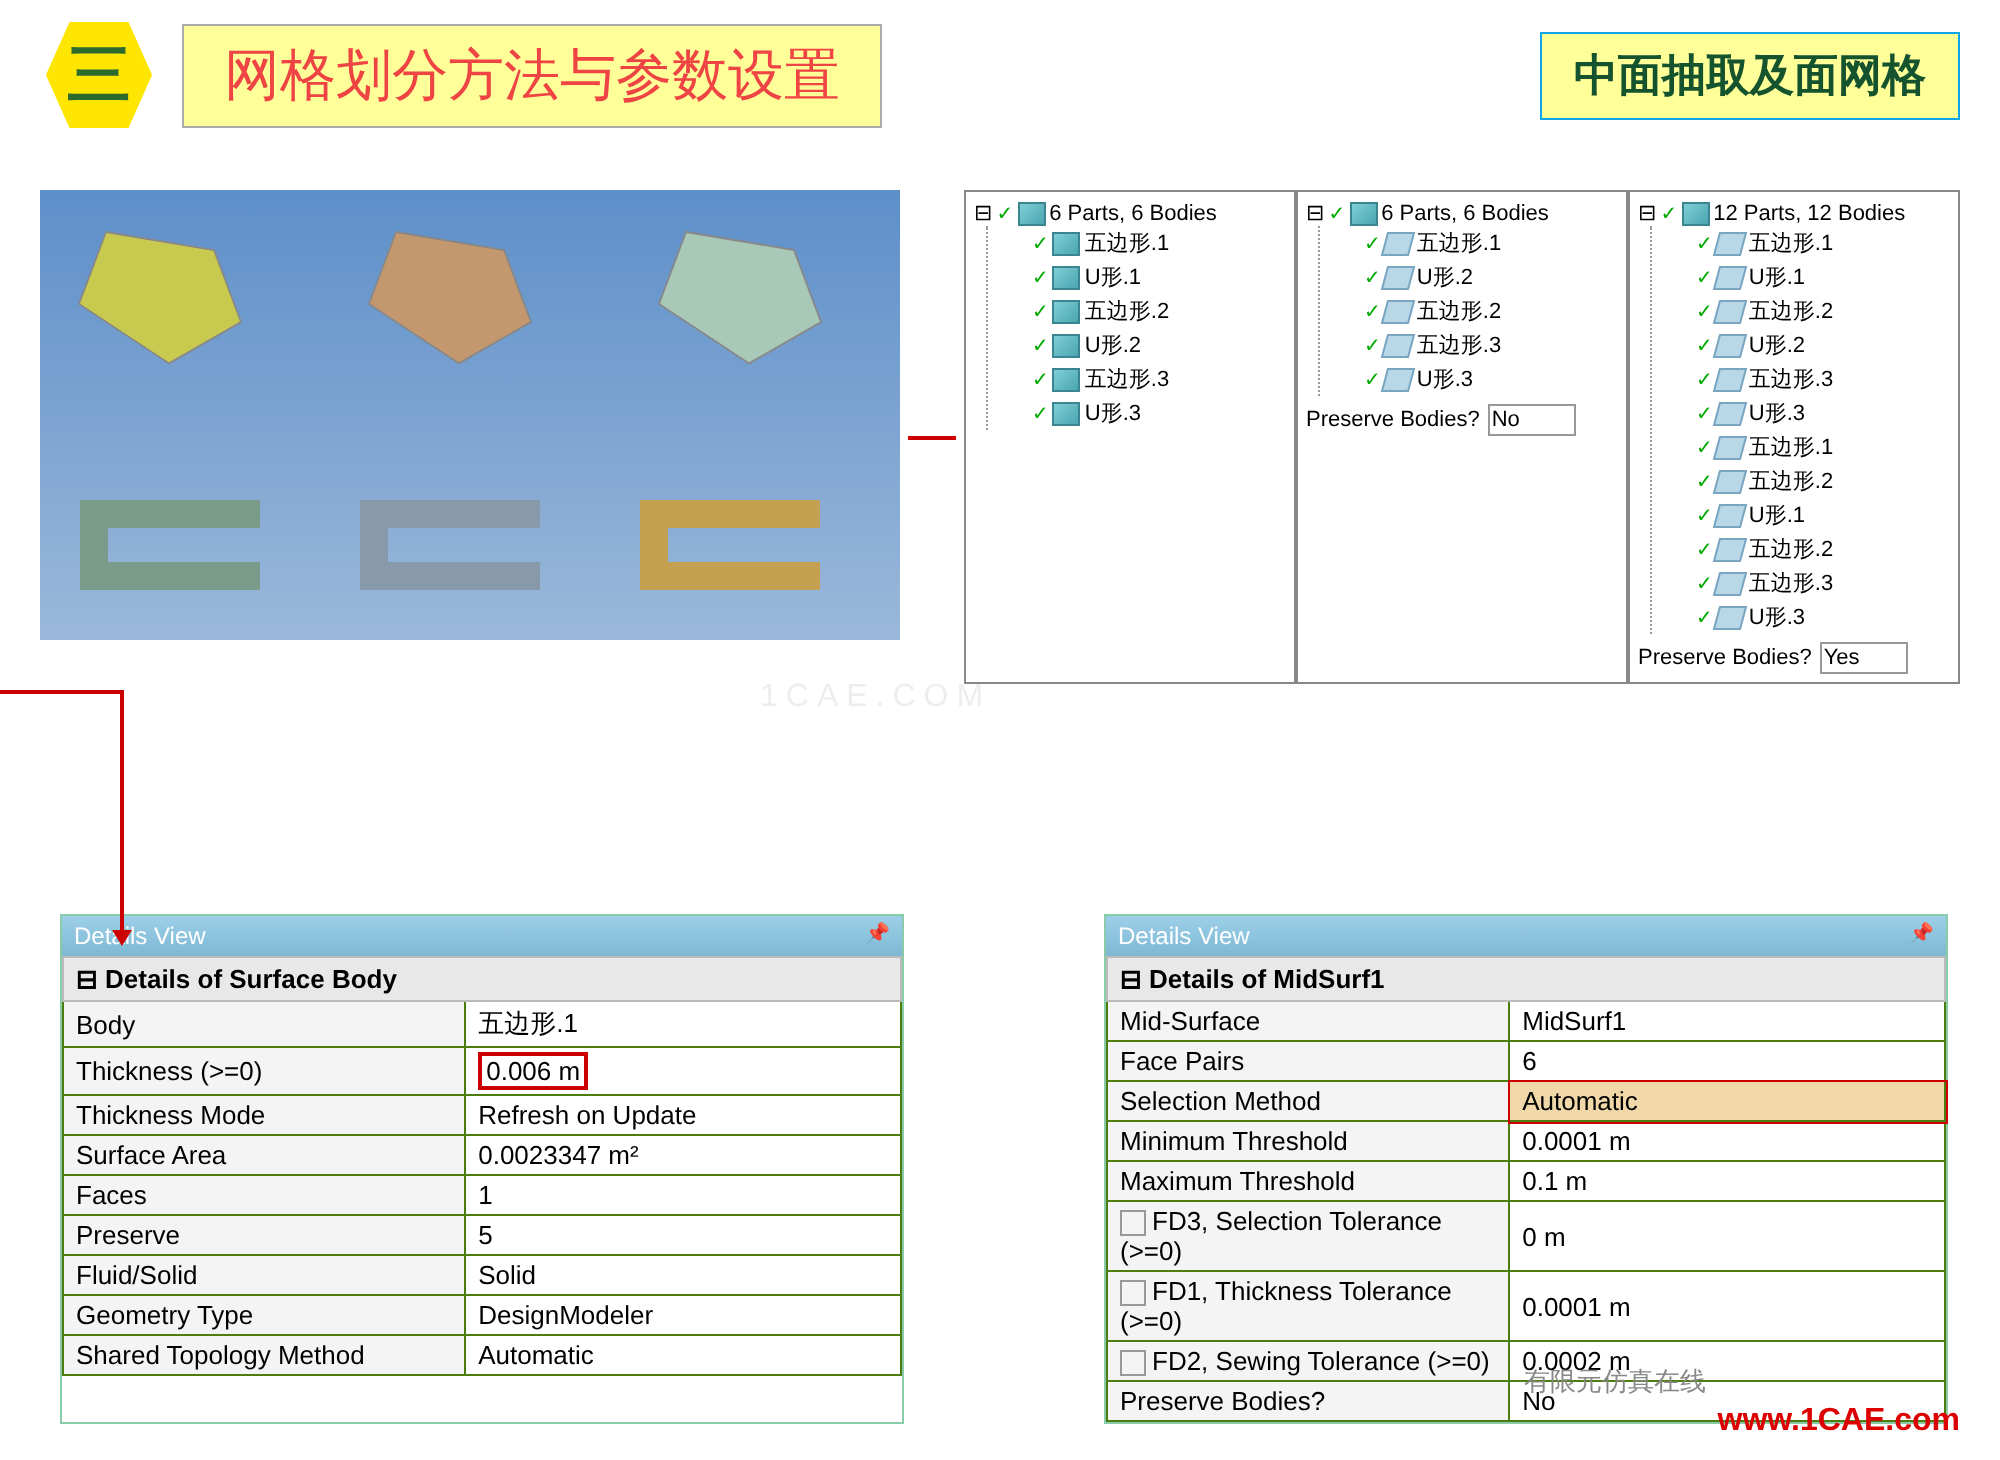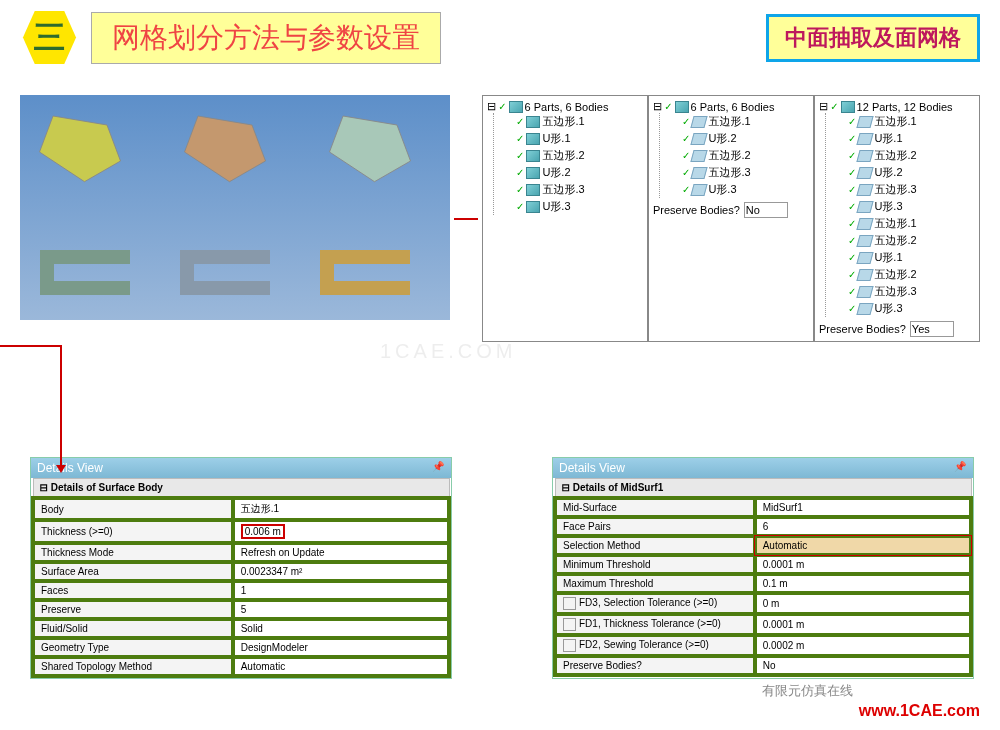--- a/index.html
+++ b/index.html
@@ -1,19 +1,19 @@
 <!DOCTYPE html>
 <html><head>
 <meta charset="utf-8">
 <style>
 body{margin:0;padding:0;font-family:"Microsoft YaHei",Arial,sans-serif;background:#fff;width:1000px}
 .header{display:flex;align-items:center;padding:8px 20px;gap:12px}
 .hex{width:55px;height:55px;background:#ffe600;border:2px solid #2d6b2d;display:flex;align-items:center;justify-content:center;font-size:32px;font-weight:bold;color:#2d6b2d;clip-path:polygon(25% 5%,75% 5%,95% 50%,75% 95%,25% 95%,5% 50%)}
 .title-box{background:#ffff99;border:1px solid #aaa;padding:6px 20px;font-size:28px;font-family:"KaiTi","STKaiti",serif;color:#ef4444}
-.title-right{background:#ffff99;border:3px solid #0ea5e9;padding:6px 16px;font-size:22px;font-family:"KaiTi","STKaiti",serif;color:#be185d;font-weight:bold;margin-left:auto}
+.title-right{background:#ffff99;border:1px solid #0ea5e9;padding:6px 16px;font-size:22px;font-family:"KaiTi","STKaiti",serif;color:#14532d;font-weight:bold;margin-left:auto}
 .midrow{display:flex;margin:20px 20px 0 20px;gap:4px}
 .viewport{width:430px;height:225px;background:linear-gradient(#5d8fc9,#9bb8da);position:relative;flex-shrink:0}
 .pent{position:absolute;width:90px;height:75px}
 .pent svg{width:100%;height:100%}
 .ushape{position:absolute;width:90px;height:45px;border:14px solid;border-right:none;box-sizing:border-box}
 .trees{display:flex;gap:0;flex:1}
 .tree-panel{border:1px solid #888;background:#fff;font-size:11px;padding:4px;flex:1}
 .troot{display:flex;align-items:center;gap:2px;font-weight:normal;white-space:nowrap}
 .titem{display:flex;align-items:center;gap:2px;margin-left:18px;padding:1px 0;white-space:nowrap}
 .tline{border-left:1px dotted #999;margin-left:6px;padding-left:4px}
@@ -23,30 +23,30 @@
 .preserve{display:flex;align-items:center;gap:4px;margin-top:4px;font-size:11px}
 .preserve input{width:40px;font-size:11px;border:1px solid #999;padding:1px}
 .arrow-h{width:24px;height:2px;background:#c00;align-self:center}
 .arrow-down{position:absolute;left:60px;top:345px;width:2px;height:125px;background:#c00}
 .arrow-down::before{content:"";position:absolute;left:-70px;top:0;width:70px;height:2px;background:#c00}
 .arrow-down::after{content:"";position:absolute;bottom:-8px;left:-4px;border:5px solid transparent;border-top:8px solid #c00}
 .details-row{display:flex;gap:100px;margin:115px 20px 0 30px}
 .dv{border:1px solid #8ca;width:420px}
 .dv-h{background:linear-gradient(#9dcfe8,#7db8d4);color:#fff;padding:3px 6px;font-size:12px;display:flex;justify-content:space-between}
 .pin{font-size:10px}
-.dv table{width:100%;border-collapse:collapse;font-size:10px}
+.dv table{width:100%;border-collapse:collapse;font-size:13px}
 .dv th{text-align:left;background:#e8e8e8;padding:3px 6px;font-weight:bold;border:1px solid #bbb}
-.dv td{padding:2px 6px;border:4px solid #4d7c0f;background:#fff}
+.dv td{padding:2px 6px;border:1px solid #4d7c0f;background:#fff}
 .dv td:first-child{background:#f4f4f4;width:48%}
 .box-red{border:2px solid #c00;display:inline-block;padding:0 2px}
 .hlcell{background:#f0d8a8!important}
 .watermark{position:absolute;right:20px;bottom:10px;font-size:16px;color:#999}
 .url{color:#d00;font-weight:bold}
 .fnote{position:absolute;right:147px;bottom:30px;font-size:13px;color:#888}
-.wm-c{position:absolute;left:380px;top:340px;color:#ddd;font-size:20px;letter-spacing:4px;opacity:.5}
+.wm-c{position:absolute;left:380px;top:340px;color:#ddd;font-size:16px;letter-spacing:4px;opacity:.5}
 .cb{width:11px;height:11px;border:1px solid #999;display:inline-block;vertical-align:middle;margin-right:3px}
 </style>
 </head>
 <body>
 
 <div class="header">
   <div class="hex">三</div>
   <div class="title-box">网格划分方法与参数设置</div>
   <div class="title-right">中面抽取及面网格</div>
 </div>

